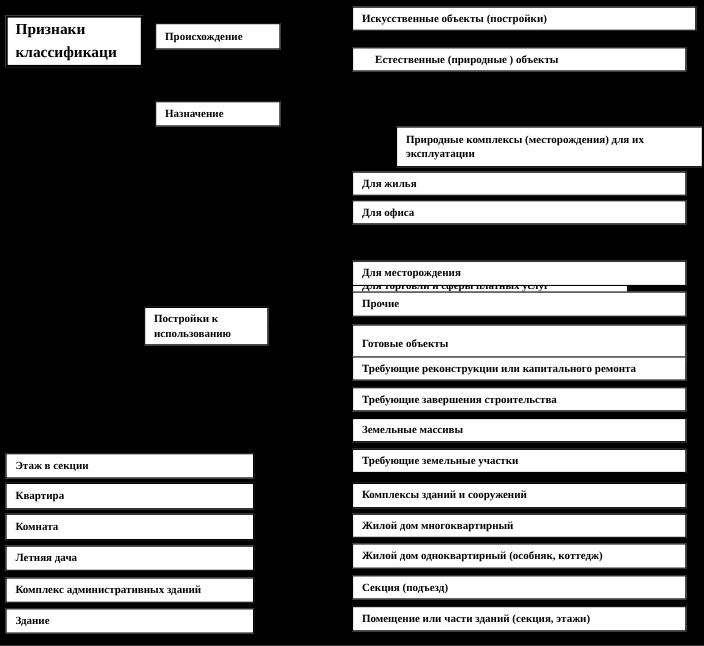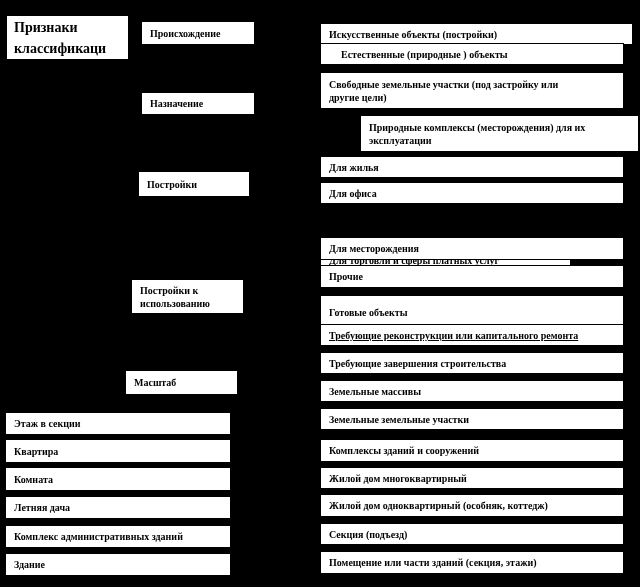--- a/index.html
+++ b/index.html
@@ -39,39 +39,30 @@
   <div class="box title-box" style="left:3px; top:12px; width:125px; height:47px;">
     <span>Признаки классификаци</span>
   </div>
 
   <div class="box" style="left:139px; top:19px; width:114px; height:24px;">
     <span>Происхождение</span>
   </div>
   <div class="box" style="left:139px; top:90px; width:114px; height:23px;">
     <span>Назначение</span>
   </div>
-  <div class="box" style="left:136px; top:169px; width:112px; height:26px;">
-    <span>Постройки</span>
-  </div>
   <div class="box" style="left:129px; top:277px; width:113px; height:35px;">
     <span>Постройки к использованию</span>
   </div>
-  <div class="box" style="left:123px; top:368px; width:113px; height:25px;">
-    <span>Масштаб</span>
-  </div>
-
-  <div class="box" style="left:318px; top:21px;  width:313px; height:22px;">
+
+  <div class="box" style="left:318px; top:4px;  width:313px; height:22px;">
       <span>Искусственные объекты (постройки)</span>
     </div>
   <div class="box" style="left:318px; top:41px;  width:304px; height:22px;padding-left:20px;">
       <span>Естественные (природные ) объекты</span>
     </div>
-  <div class="box wrap2" style="left:318px; top:70px;  width:304px; height:37px;">
-      <span>Свободные земельные участки (под застройку или другие цели)</span>
-    </div>
   <div class="box wrap2" style="left:318px; top:113px; width:304px; height:37px;margin-left:40px;">
       <span>Природные комплексы (месторождения) для их эксплуатации</span>
     </div>
   <div class="box" style="left:318px; top:154px; width:304px; height:22px;">
       <span>Для жилья</span>
     </div>
   <div class="box" style="left:318px; top:180px; width:304px; height:22px;">
       <span>Для офиса</span>
     </div>
   <div class="box" style="left:318px; top:207px; width:251px; height:23px;margin-top:40px;">
@@ -79,31 +70,31 @@
     </div>
   <div class="box" style="left:318px; top:235px; width:304px; height:23px;">
       <span>Для месторождения</span>
     </div>
   <div class="box" style="left:318px; top:263px; width:304px; height:23px;">
       <span>Прочие</span>
     </div>
   <div class="box" style="left:318px; top:293px; width:304px; height:35px;text-align:center;">
       <span>Готовые объекты</span>
     </div>
-  <div class="box" style="left:318px; top:322px; width:304px; height:22px;text-decoration:underline;">
+  <div class="box" style="left:318px; top:322px; width:304px; height:22px;">
       <span>Требующие реконструкции или капитального ремонта</span>
     </div>
   <div class="box" style="left:318px; top:350px; width:304px; height:22px;">
       <span>Требующие завершения строительства</span>
     </div>
   <div class="box" style="left:318px; top:378px; width:304px; height:22px;">
       <span>Земельные массивы</span>
     </div>
   <div class="box" style="left:318px; top:406px; width:304px; height:22px;">
-      <span>Земельные земельные участки</span>
+      <span>Требующие земельные участки</span>
     </div>
   <div class="box" style="left:318px; top:437px; width:304px; height:23px;">
       <span>Комплексы зданий и сооружений</span>
     </div>
   <div class="box" style="left:318px; top:465px; width:304px; height:22px;">
       <span>Жилой дом многоквартирный</span>
     </div>
   <div class="box" style="left:318px; top:492px; width:304px; height:23px;">
       <span>Жилой дом одноквартирный (особняк, коттедж)</span>
     </div>

